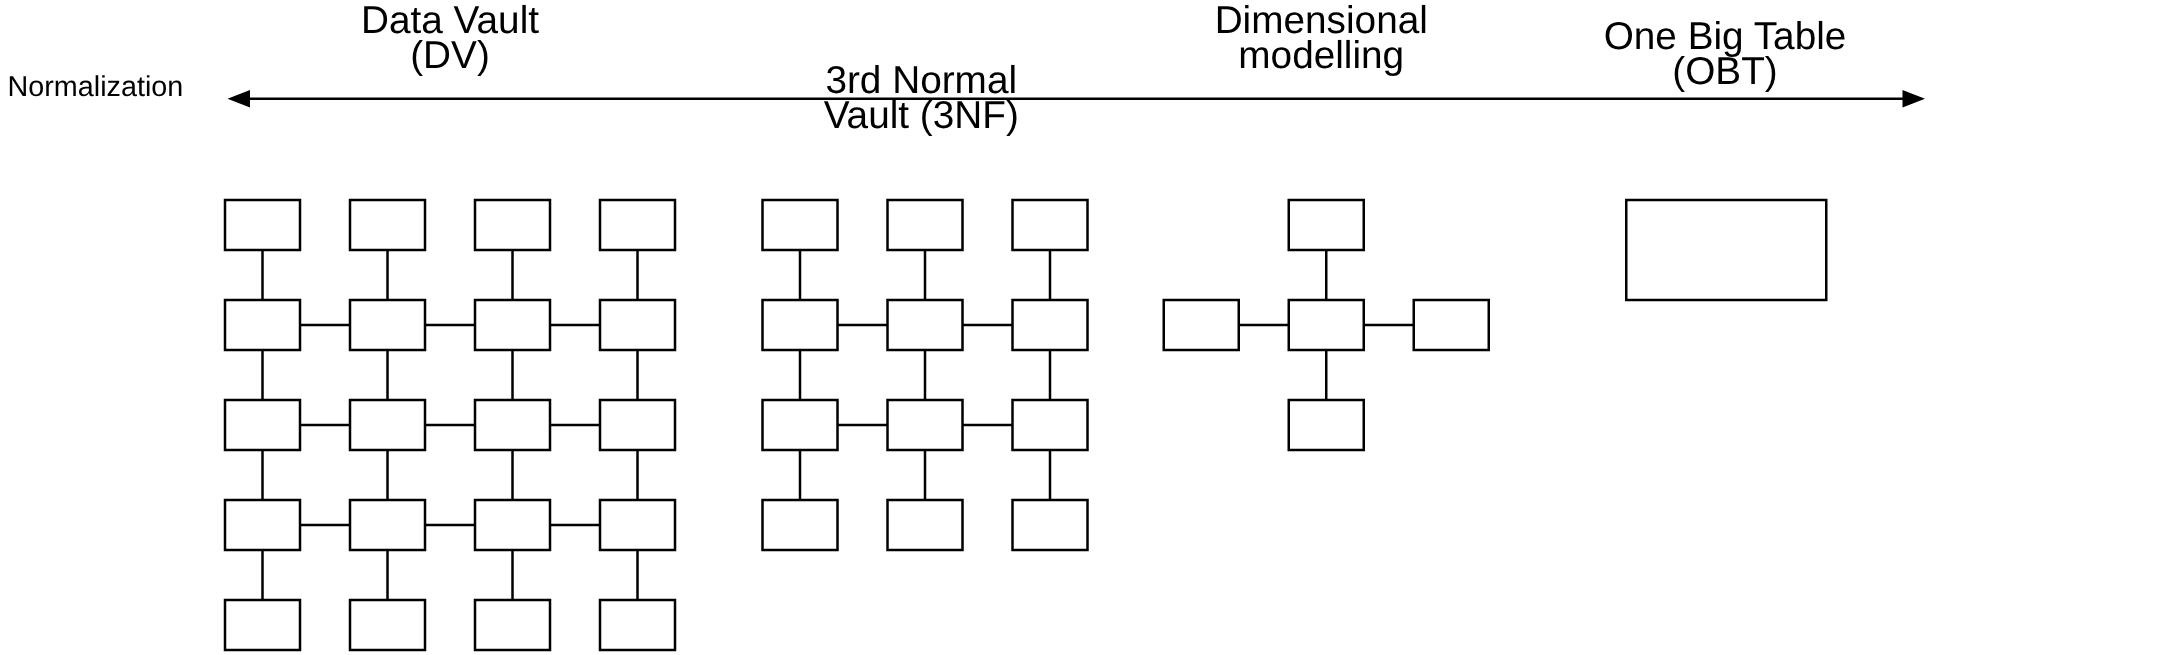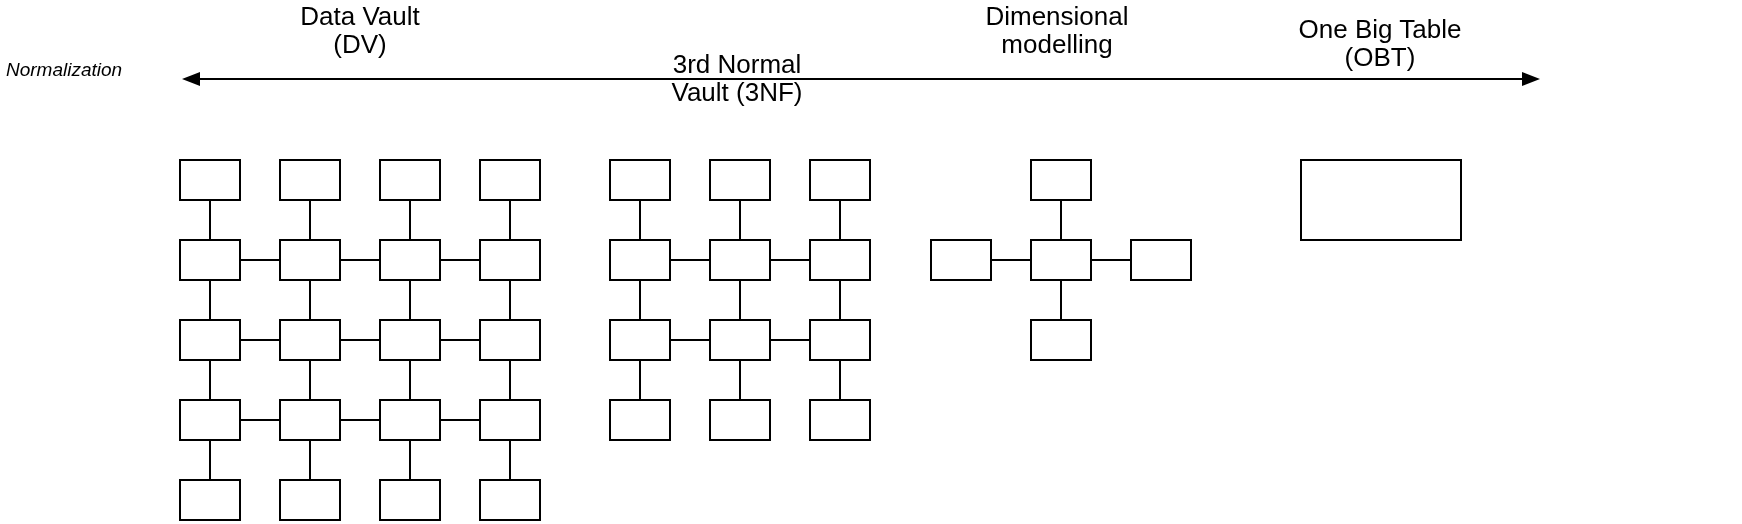--- a/index.html
+++ b/index.html
@@ -8,33 +8,32 @@
     width:1742px;height:524px;
     background:#ffffff;
     overflow:hidden;
     color:#000;
     font-family:"Liberation Sans", sans-serif;
   }
   .canvas svg{position:absolute;left:0;top:0;width:1742px;height:524px;}
   .axis-label{
     position:absolute;
     top:56px;
-    font-size:19px;
+    font-size:23px;
     line-height:27px;
     white-space:nowrap;
-    font-style:italic;
   }
   .axis-left{left:6px;}
   .axis-right{right:6px;}
   .cat-label{
     position:absolute;
     top:2px;
     width:220px;
     text-align:center;
-    font-size:26px;
+    font-size:31px;
     line-height:28px;
     white-space:nowrap;
   }
 </style>
 </head>
 <body>
 
 <div class="canvas">
 
   <svg id="schema-svg" viewBox="0 0 1742 524">

